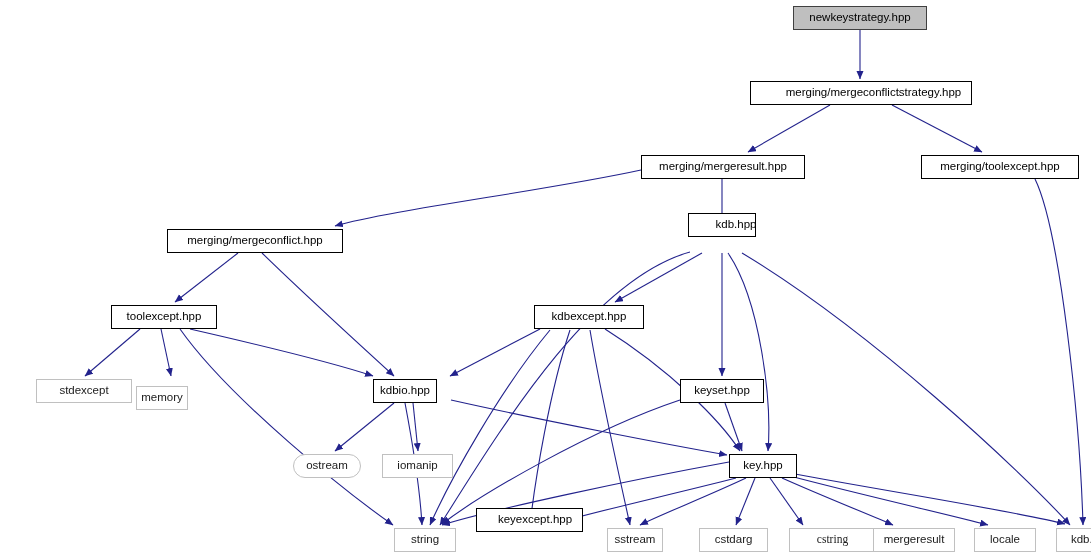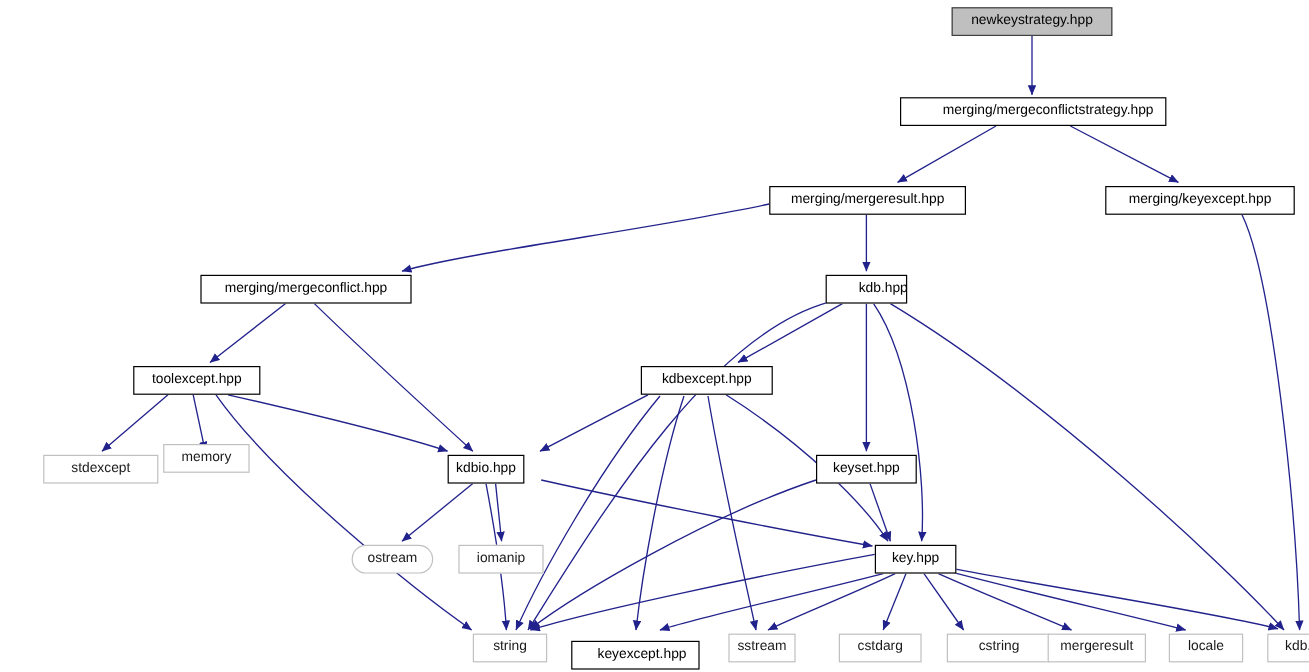--- a/index.html
+++ b/index.html
@@ -102,68 +102,68 @@
       <div class="node highlight" style="left: 763px; top: 6px; width: 134px;">
         <span>newkeystrategy.hpp</span>
       </div>
       <div class="node" style="left: 720px; top: 81px; width: 222px; padding-left: 25px;">
         <span>merging/mergeconflictstrategy.hpp</span>
       </div>
       <div class="node" style="left: 611px; top: 155px; width: 164px;">
         <span>merging/mergeresult.hpp</span>
       </div>
       <div class="node" style="left: 891px; top: 155px; width: 158px;">
-        <span>merging/keyexcept.hpp</span>
+        <span>merging/toolexcept.hpp</span>
       </div>
       <div class="node" style="left: 137px; top: 229px; width: 176px;">
         <span>merging/mergeconflict.hpp</span>
       </div>
-      <div class="node" style="left: 658px; top: 229px; width: 68px; padding-left: 28px;">
+      <div class="node" style="left: 658px; top: 213px; width: 68px; padding-left: 28px;">
         <span>kdb.hpp</span>
       </div>
       <div class="node" style="left: 81px; top: 305px; width: 106px;">
         <span>toolexcept.hpp</span>
       </div>
       <div class="node" style="left: 504px; top: 305px; width: 110px;">
         <span>kdbexcept.hpp</span>
       </div>
       <div class="node weak" style="left: 6px; top: 379px; width: 96px;">
         <span>stdexcept</span>
       </div>
-      <div class="node weak" style="left: 106px; top: 370px; width: 72px; justify-content: center;">
+      <div class="node weak" style="left: 106px; top: 386px; width: 52px; justify-content: center;">
         <span>memory</span>
       </div>
       <div class="node" style="left: 343px; top: 379px; width: 64px;">
         <span>kdbio.hpp</span>
       </div>
       <div class="node" style="left: 650px; top: 379px; width: 84px;">
         <span>keyset.hpp</span>
       </div>
       <div class="node weak" style="left: 263px; top: 454px; width: 68px; border-radius: 12px;">
         <span>ostream</span>
       </div>
       <div class="node weak" style="left: 352px; top: 454px; width: 71px;">
         <span>iomanip</span>
       </div>
       <div class="node" style="left: 699px; top: 454px; width: 68px;">
         <span>key.hpp</span>
       </div>
       <div class="node weak" style="left: 364px; top: 528px; width: 62px;">
         <span>string</span>
       </div>
-      <div class="node" style="left: 446px; top: 534px; width: 107px; padding-left: 11px;">
+      <div class="node" style="left: 446px; top: 508px; width: 107px; padding-left: 11px;">
         <span>keyexcept.hpp</span>
       </div>
       <div class="node weak" style="left: 577px; top: 528px; width: 56px;">
         <span>sstream</span>
       </div>
       <div class="node weak" style="left: 669px; top: 528px; width: 69px;">
         <span>cstdarg</span>
       </div>
-      <div class="node weak" style="left: 759px; top: 528px; width: 87px;">
+      <div class="node weak" style="left: 759px; top: 528px; width: 87px; font-family: Liberation Serif, serif;">
         <span>cstring</span>
       </div>
       <div class="node weak" style="left: 843px; top: 528px; width: 82px;">
         <span>mergeresult</span>
       </div>
       <div class="node weak" style="left: 944px; top: 528px; width: 62px;">
         <span>locale</span>
       </div>
       <div class="node weak" style="left: 1026px; top: 528px; width: 58px;">
         <span>kdb.h</span>

